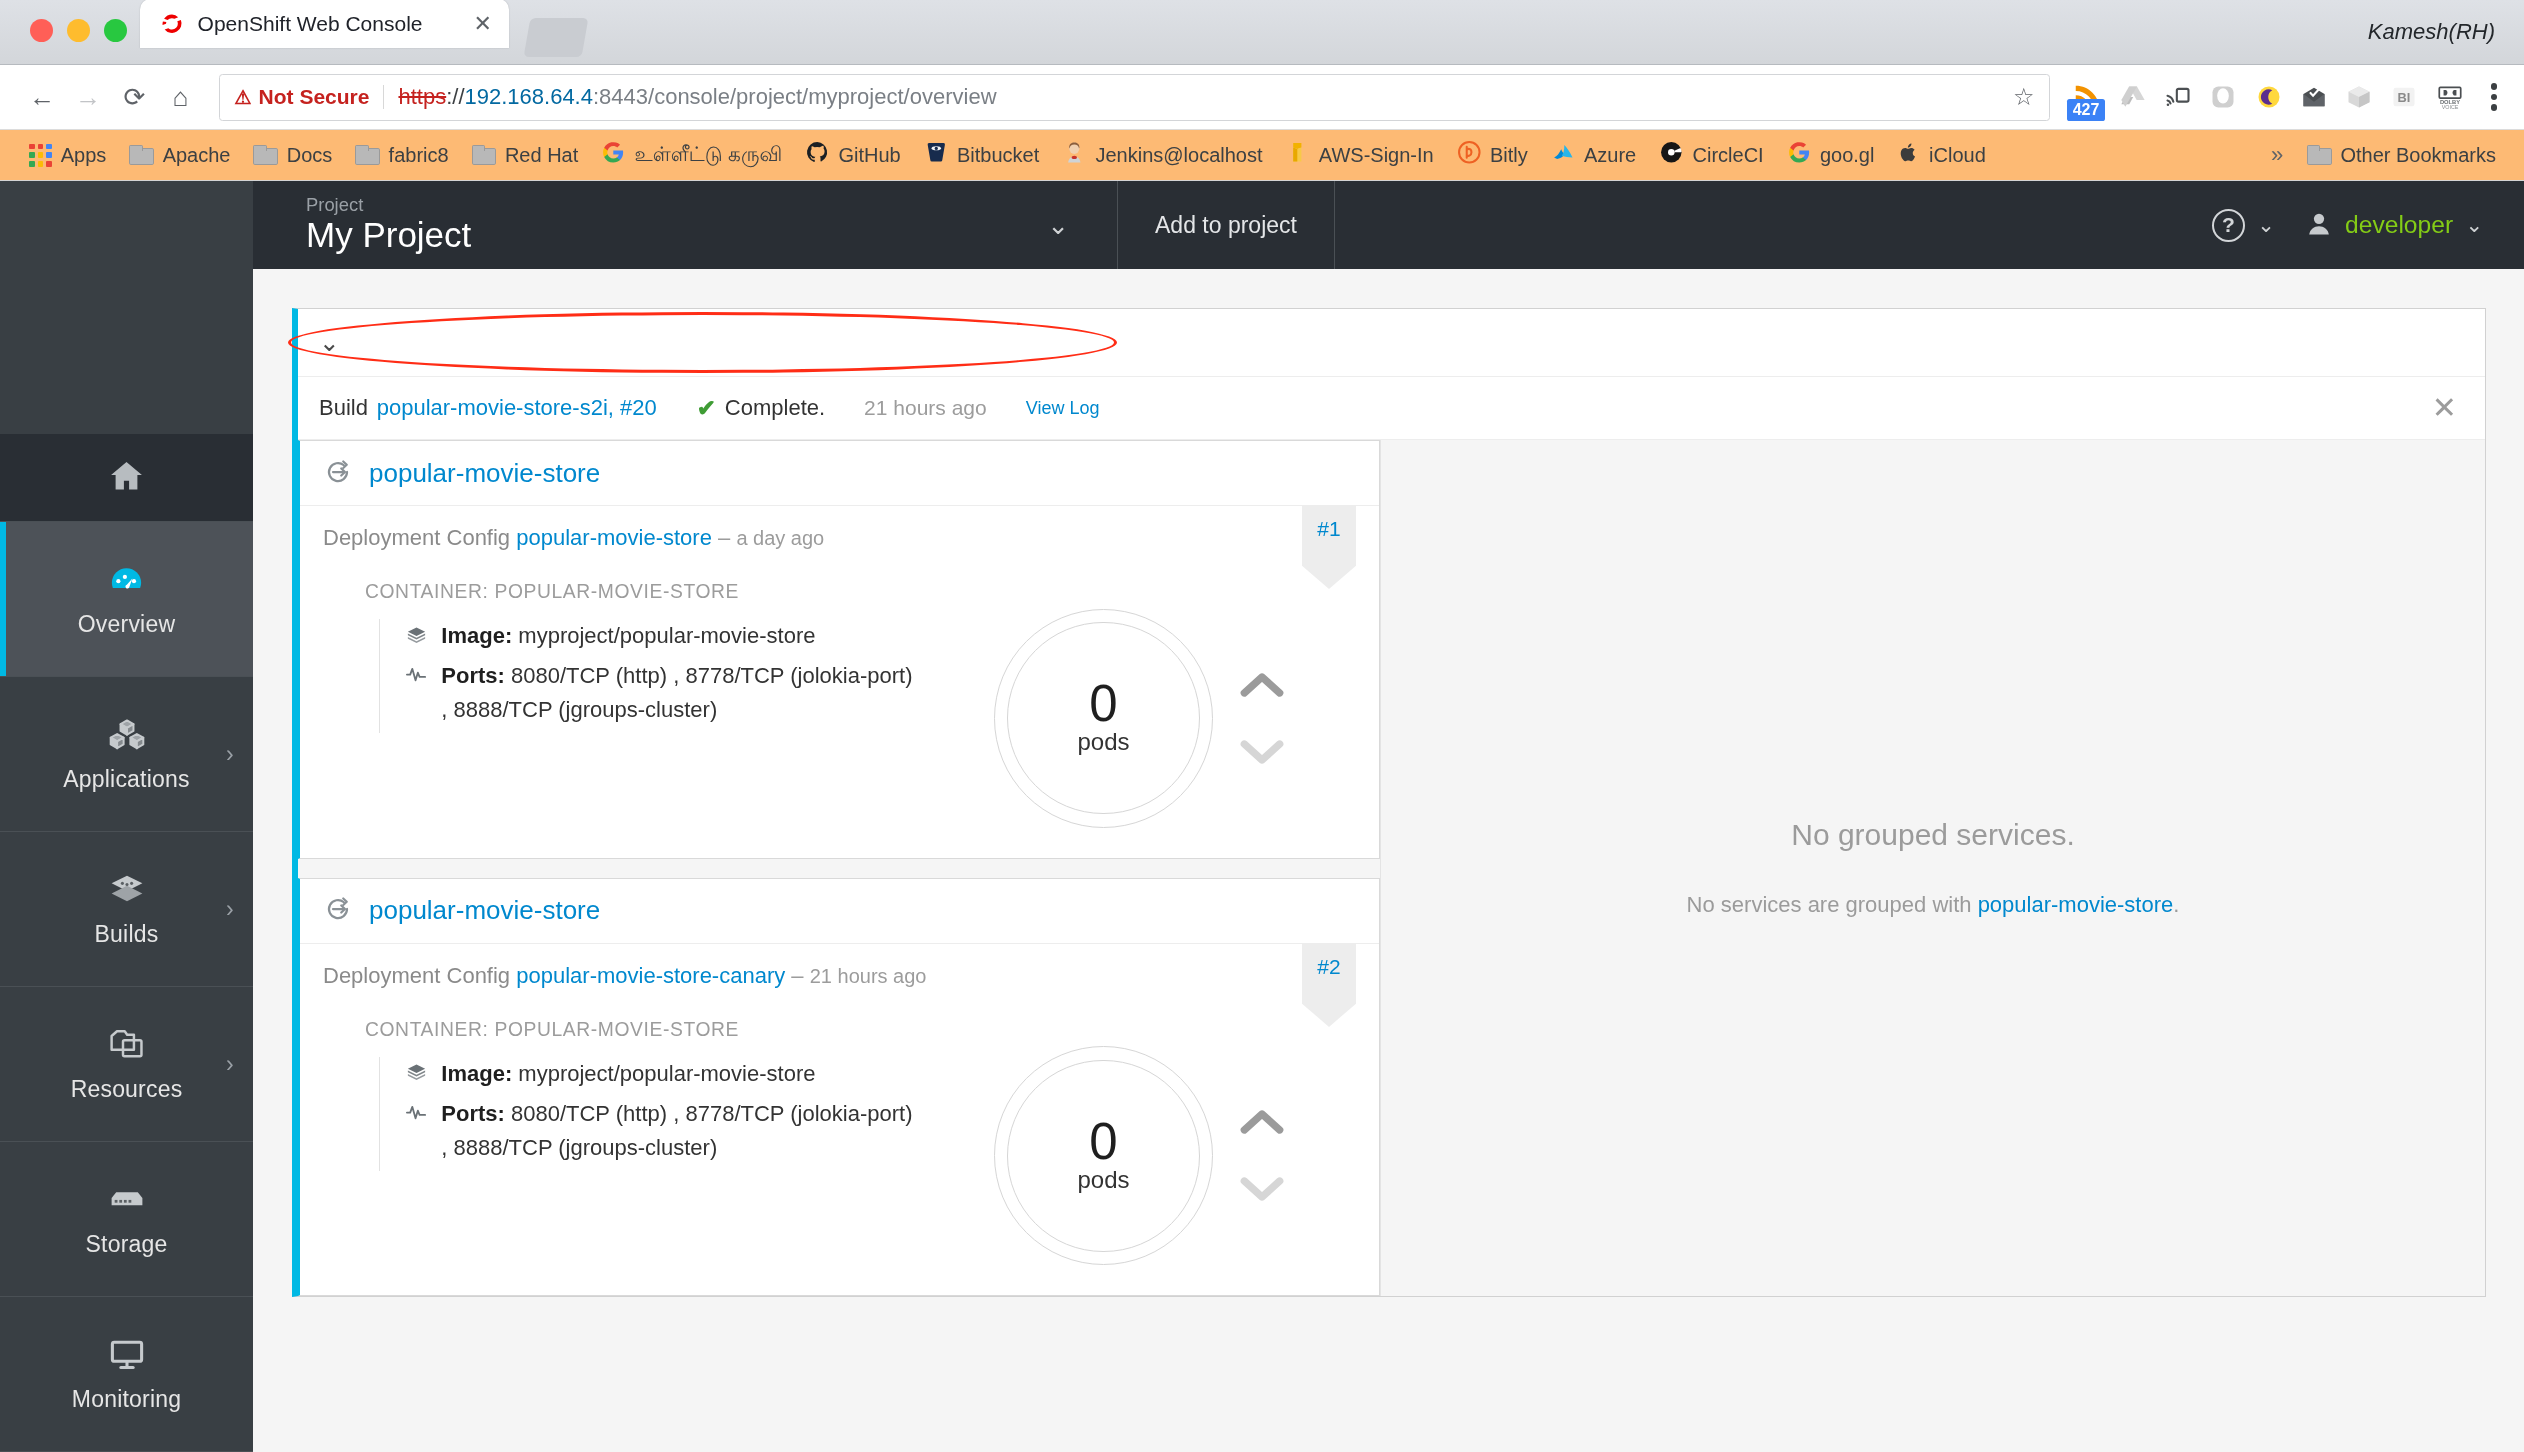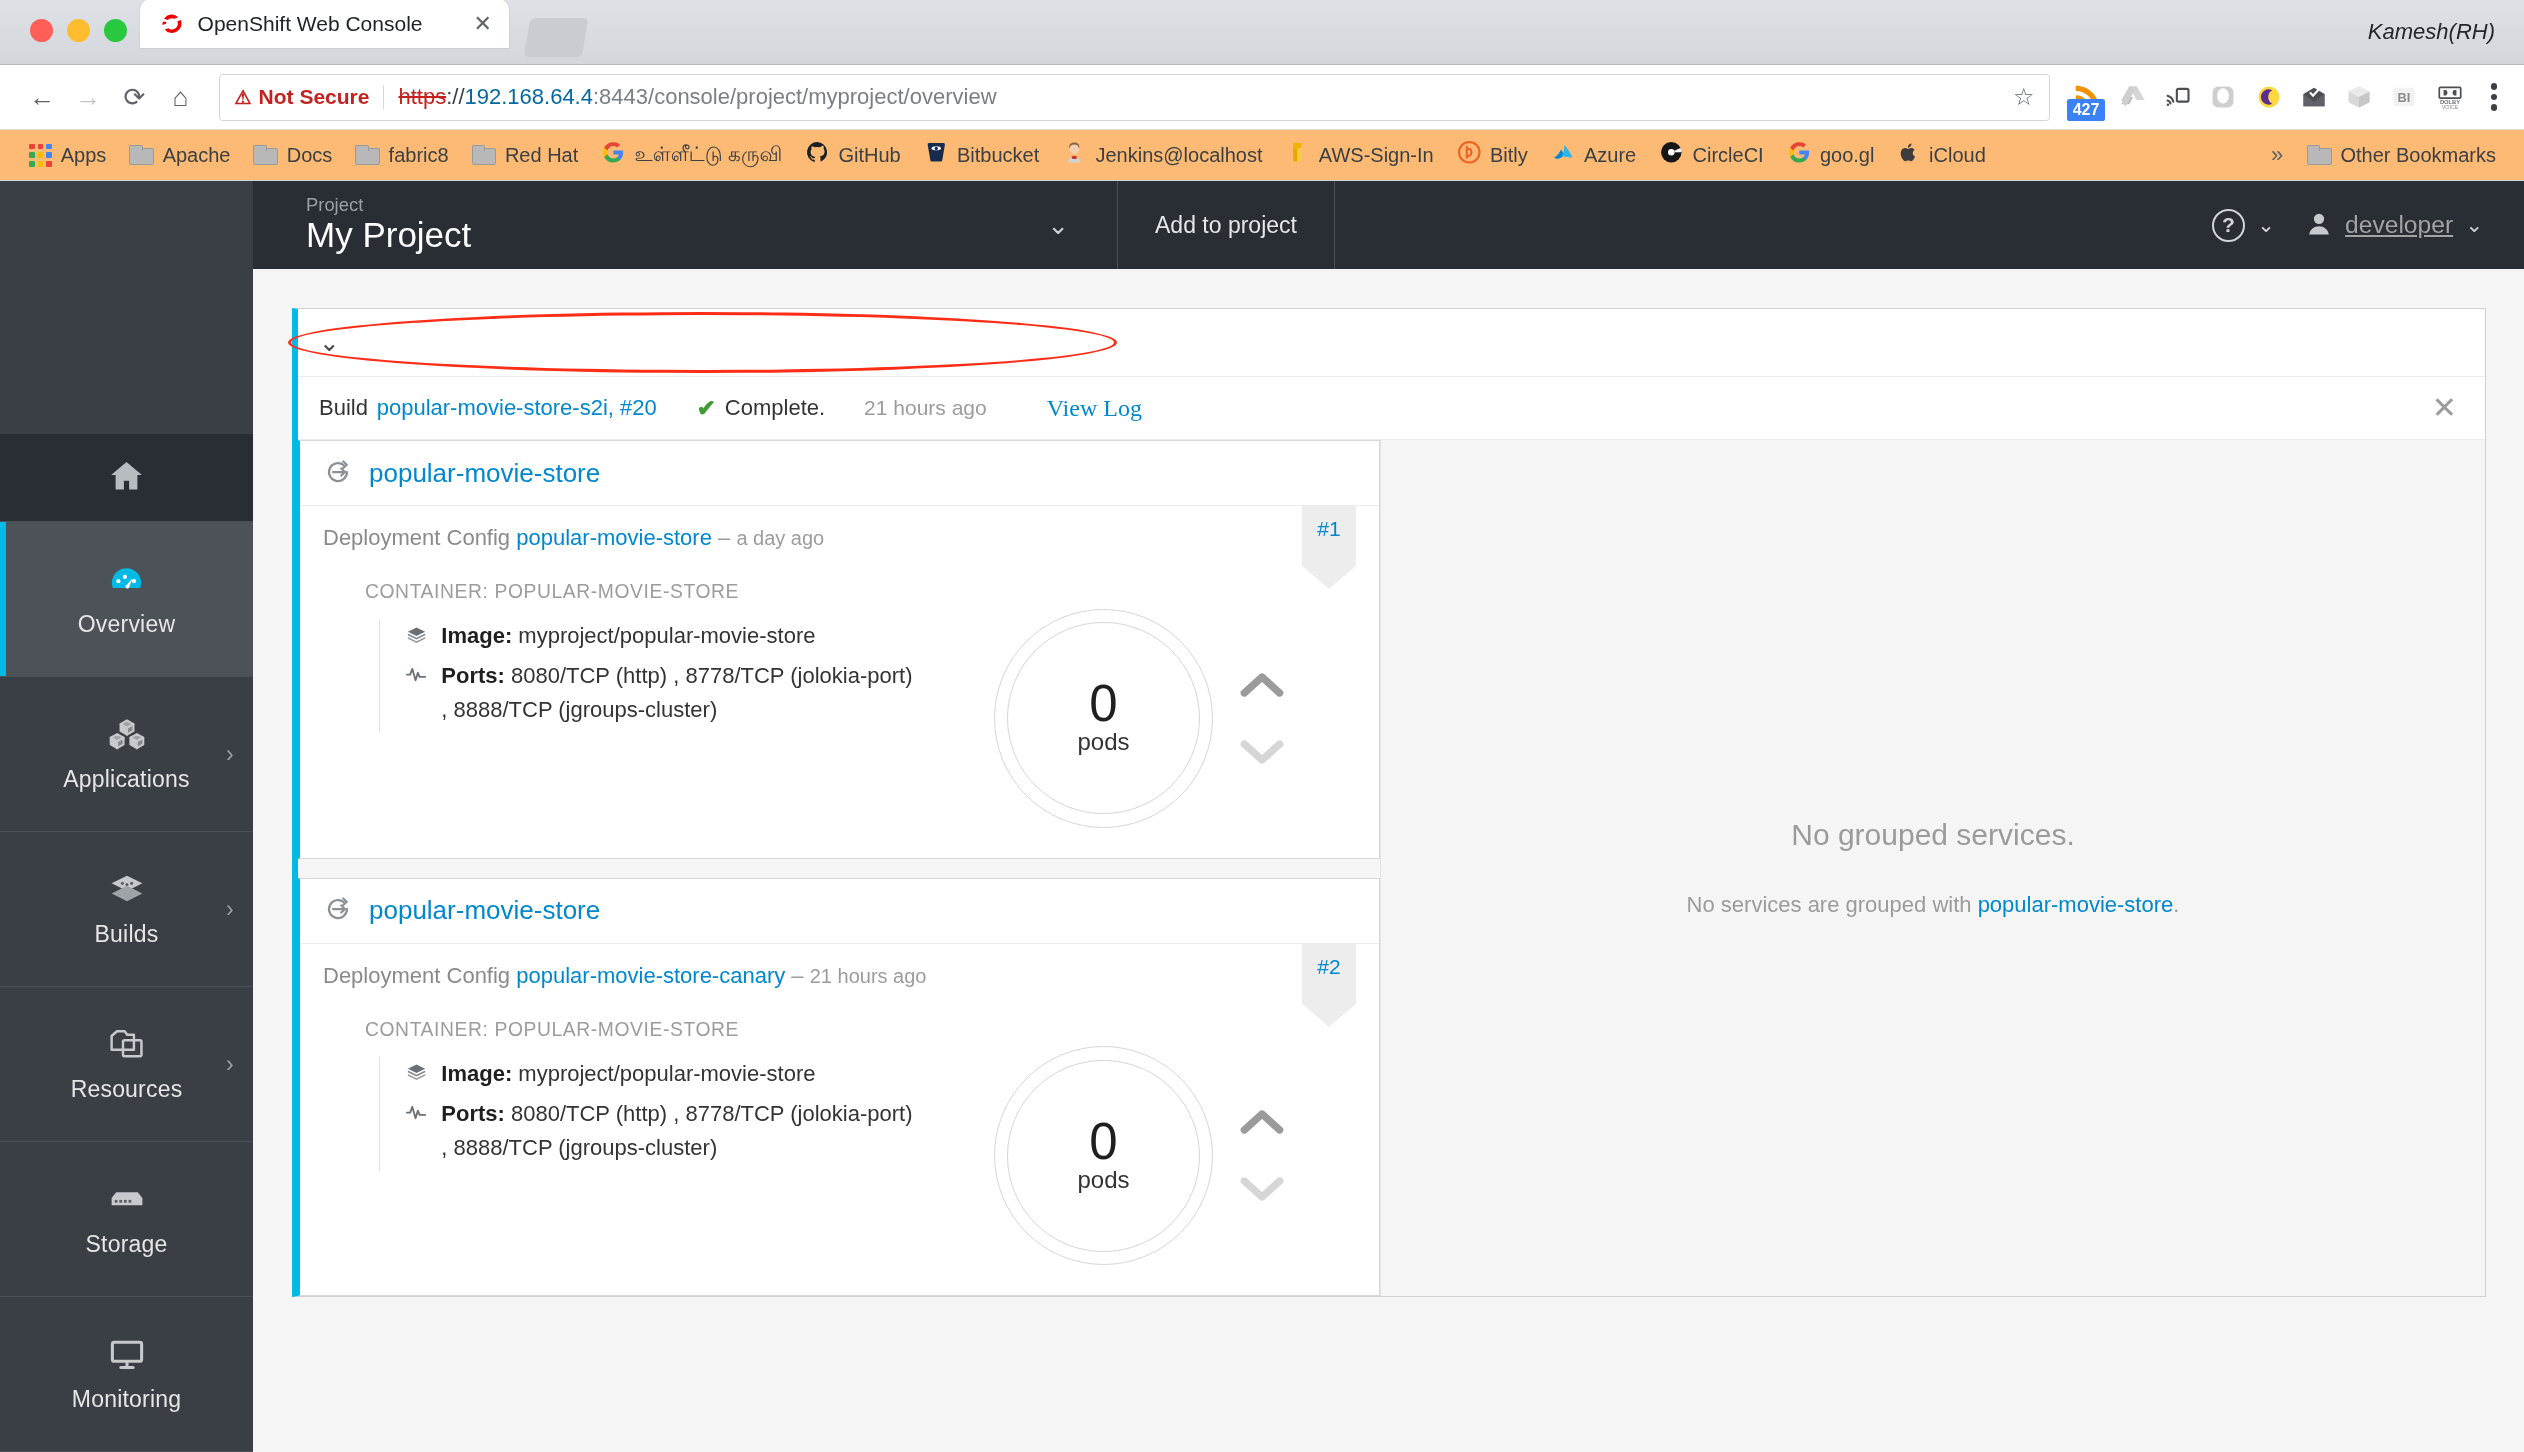--- a/index.html
+++ b/index.html
@@ -225,21 +225,21 @@
     margin-left: auto;
     display: flex; align-items: center; gap: 30px;
     padding: 0 42px 0 0;
   }
   .help-wrap, .user-wrap { display: flex; align-items: center; gap: 12.3px; }
   .help-circle {
     width: 33px; height: 33px; border: 2.6px solid #d2d5d8;
     border-radius: 50%; display: flex; align-items: center;
     justify-content: center; font-size: 21px; color: #d2d5d8; font-weight: 700;
   }
-  .user-name { font-size: 24.6px; color: #a3a3a3; text-decoration: underline; }
+  .user-name { font-size: 24.6px; color: #84cc16; }
   .mini-caret { font-size: 21px; color: #cfd2d4; }
 
   .content {
     flex: 1;
     padding: 39px 39px 0 39px;
     overflow: hidden;
     background: #f5f5f5;
   }
   .overview-group {
     background: #ffffff;
@@ -276,21 +276,21 @@
     position: relative;
   }
   .build-text { font-size: 22px; color: #333; }
   .build-link { color: #0088ce; }
   .build-status {
     display: flex; align-items: center; gap: 8.8px;
     margin-left: 40px; font-size: 22px; color: #333;
   }
   .check { color: #3f9c35; font-size: 23px; font-weight: 700; }
   .build-time { margin-left: 39px; font-size: 21px; color: #9c9c9c; }
-  .build-viewlog { margin-left: 60px; font-size: 24px; color: #0088ce; font-family: Liberation Serif, serif; }
+  .build-viewlog { margin-left: 39px; font-size: 18px; color: #0088ce; }
   .build-close {
     margin-left: auto; font-size: 30px; color: #9c9c9c;
     line-height: 1; padding: 0 7px;
   }
 
   .group-body {
     display: flex; flex: 1; min-height: 0;
     background: #f5f5f5;
   }
   .col-left {

